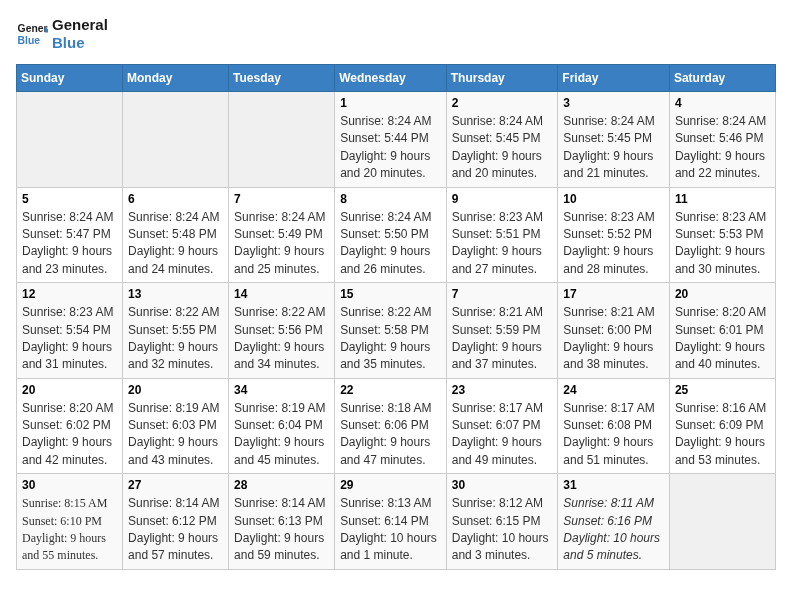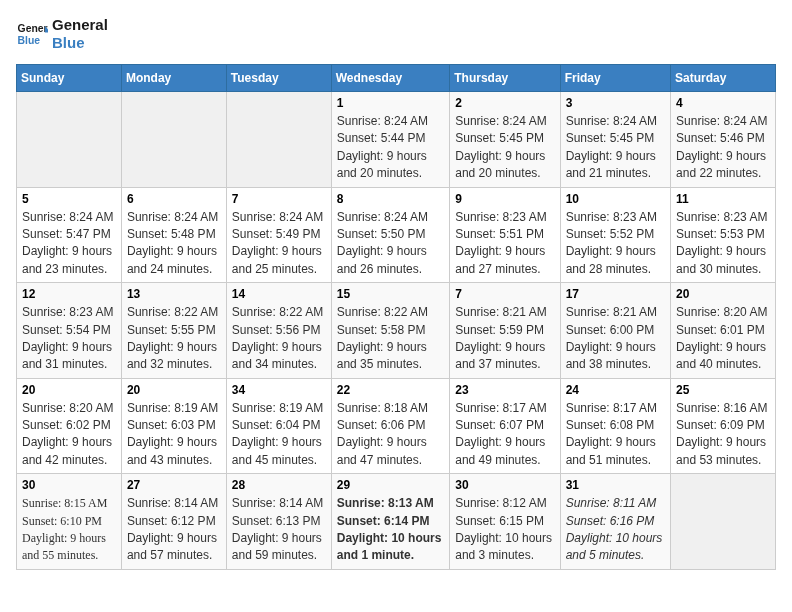--- a/index.html
+++ b/index.html
@@ -314,21 +314,21 @@
         </td>
         <td>
           <div class="day-num">28</div>
           <div class="day-info" style="white-space: pre-line;">Sunrise: 8:14 AM
 Sunset: 6:13 PM
 Daylight: 9 hours
 and 59 minutes.</div>
         </td>
         <td>
           <div class="day-num">29</div>
-          <div class="day-info" style="white-space: pre-line; font-weight: bold;">Sunrise: 8:13 AM
+          <div class="day-info" style="white-space: pre-line;">Sunrise: 8:13 AM
 Sunset: 6:14 PM
 Daylight: 10 hours
 and 1 minute.</div>
         </td>
         <td>
           <div class="day-num">30</div>
           <div class="day-info" style="white-space: pre-line;">Sunrise: 8:12 AM
 Sunset: 6:15 PM
 Daylight: 10 hours
 and 3 minutes.</div>

